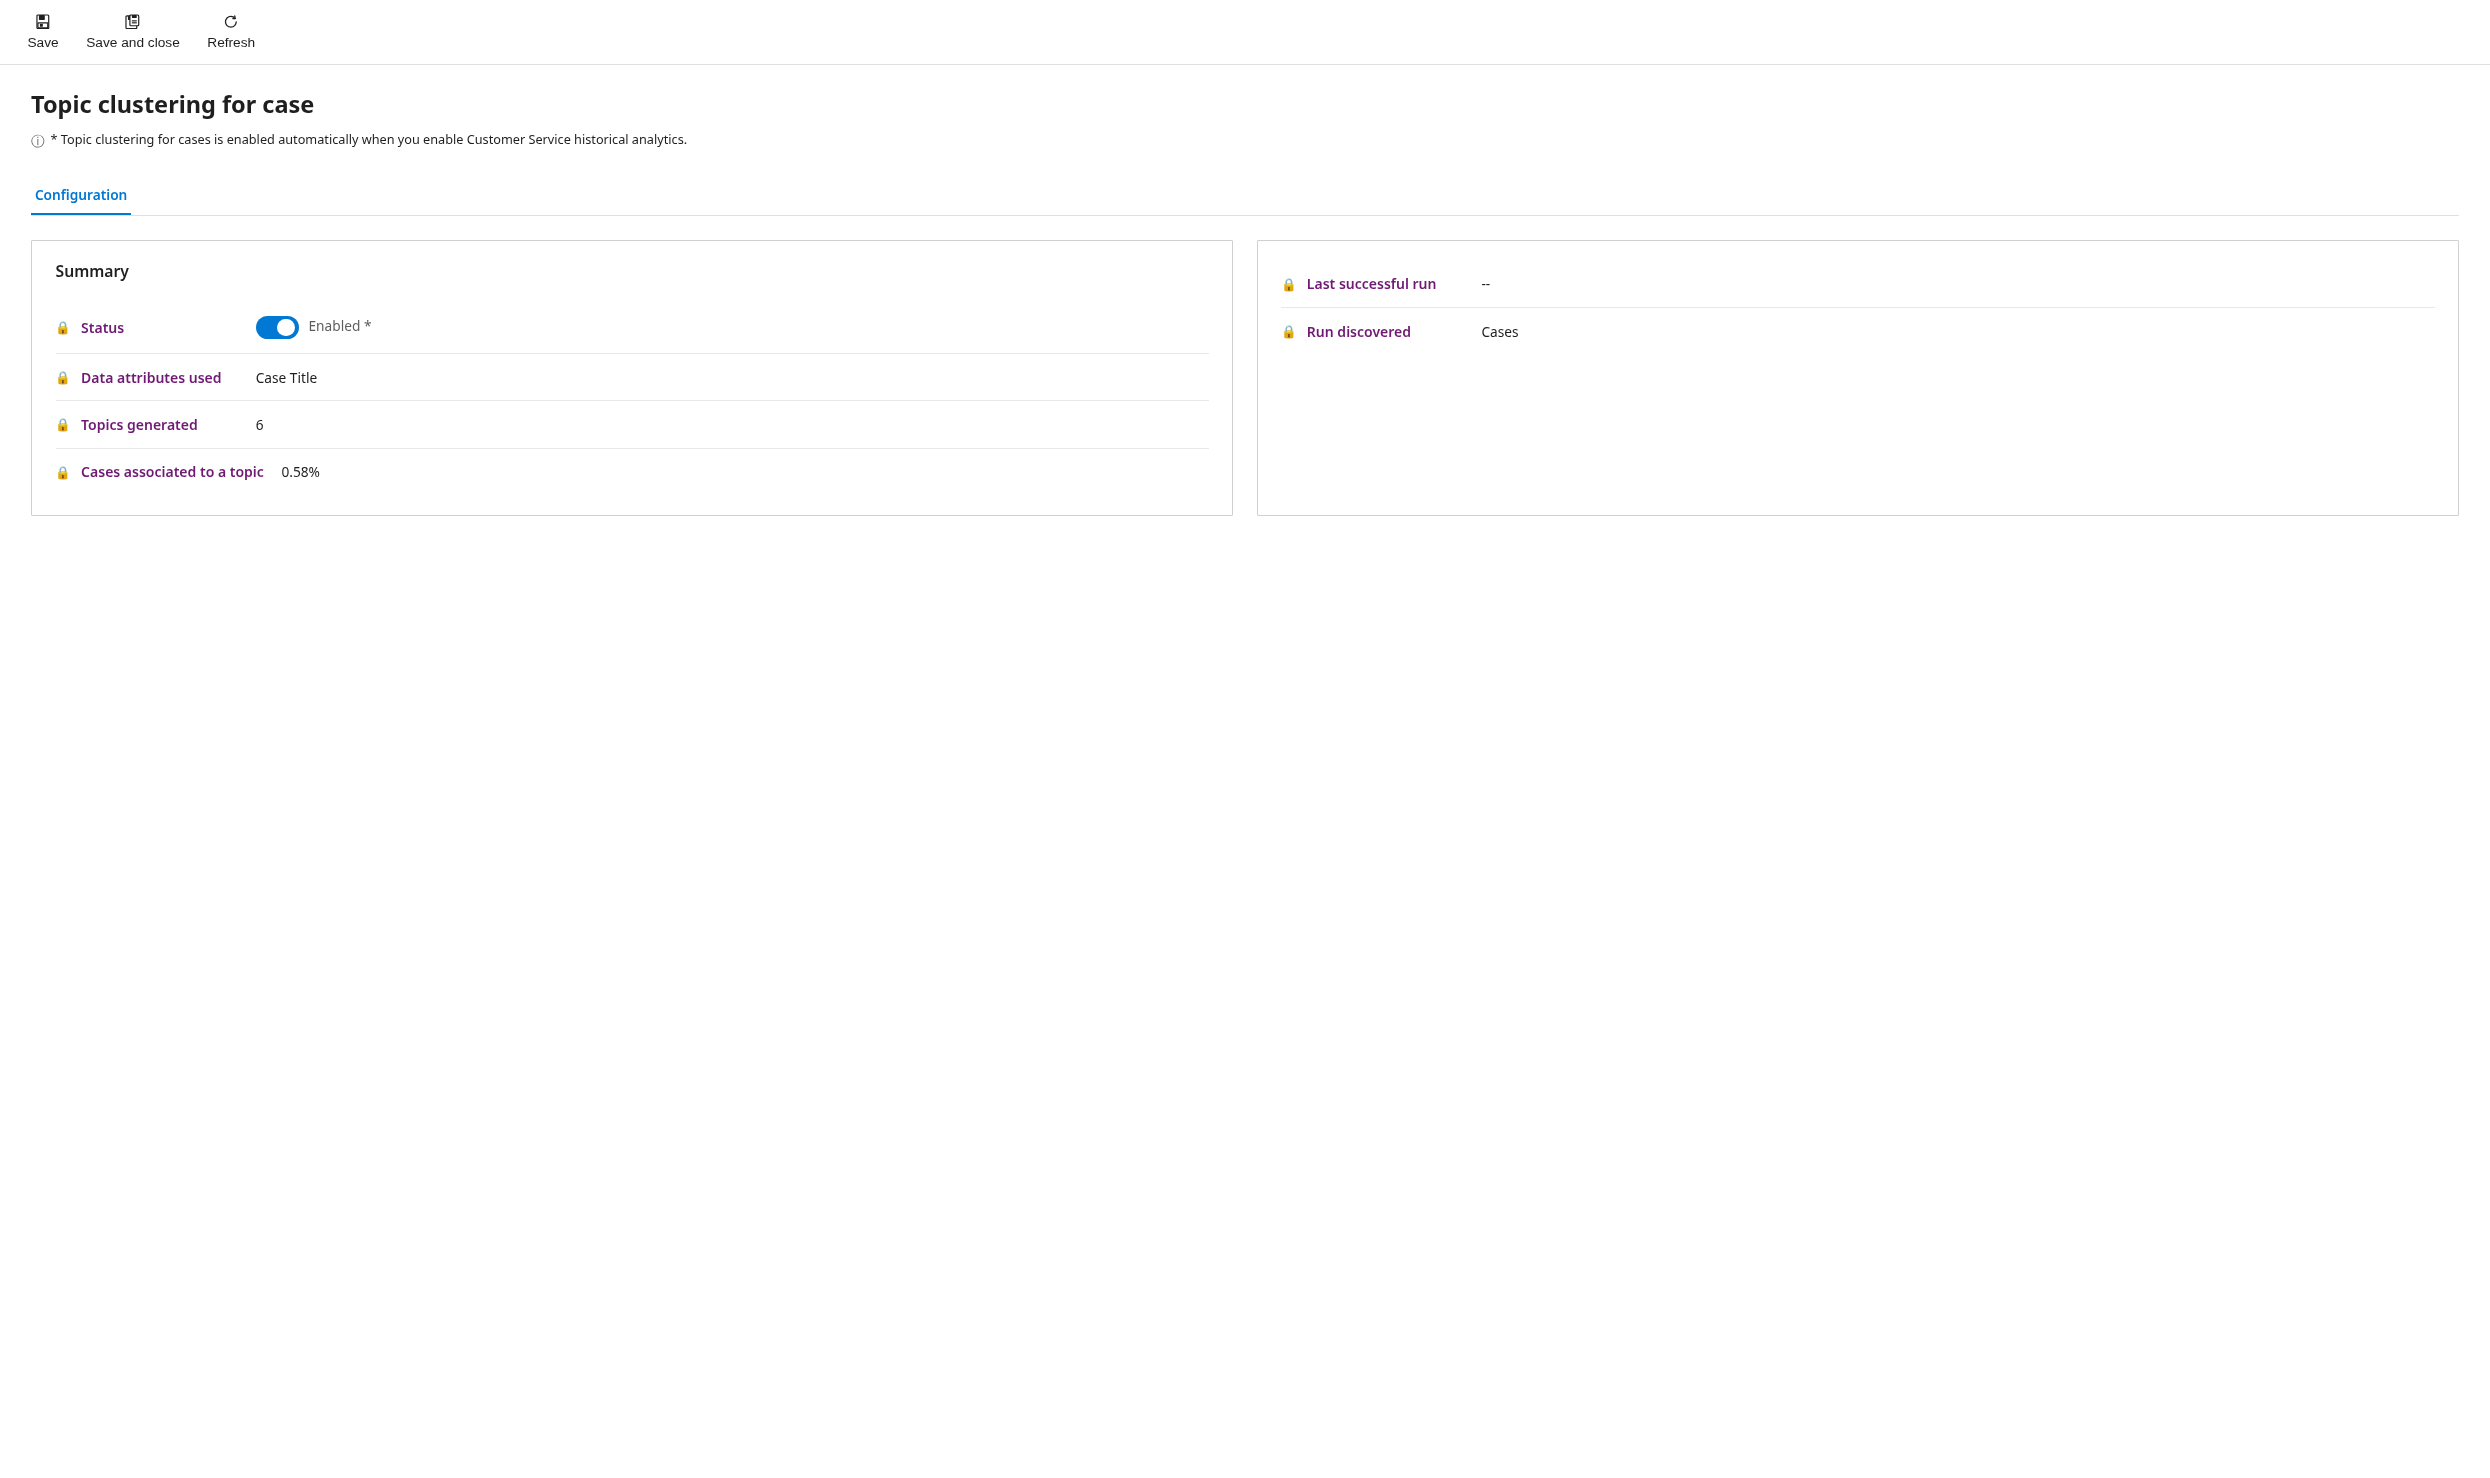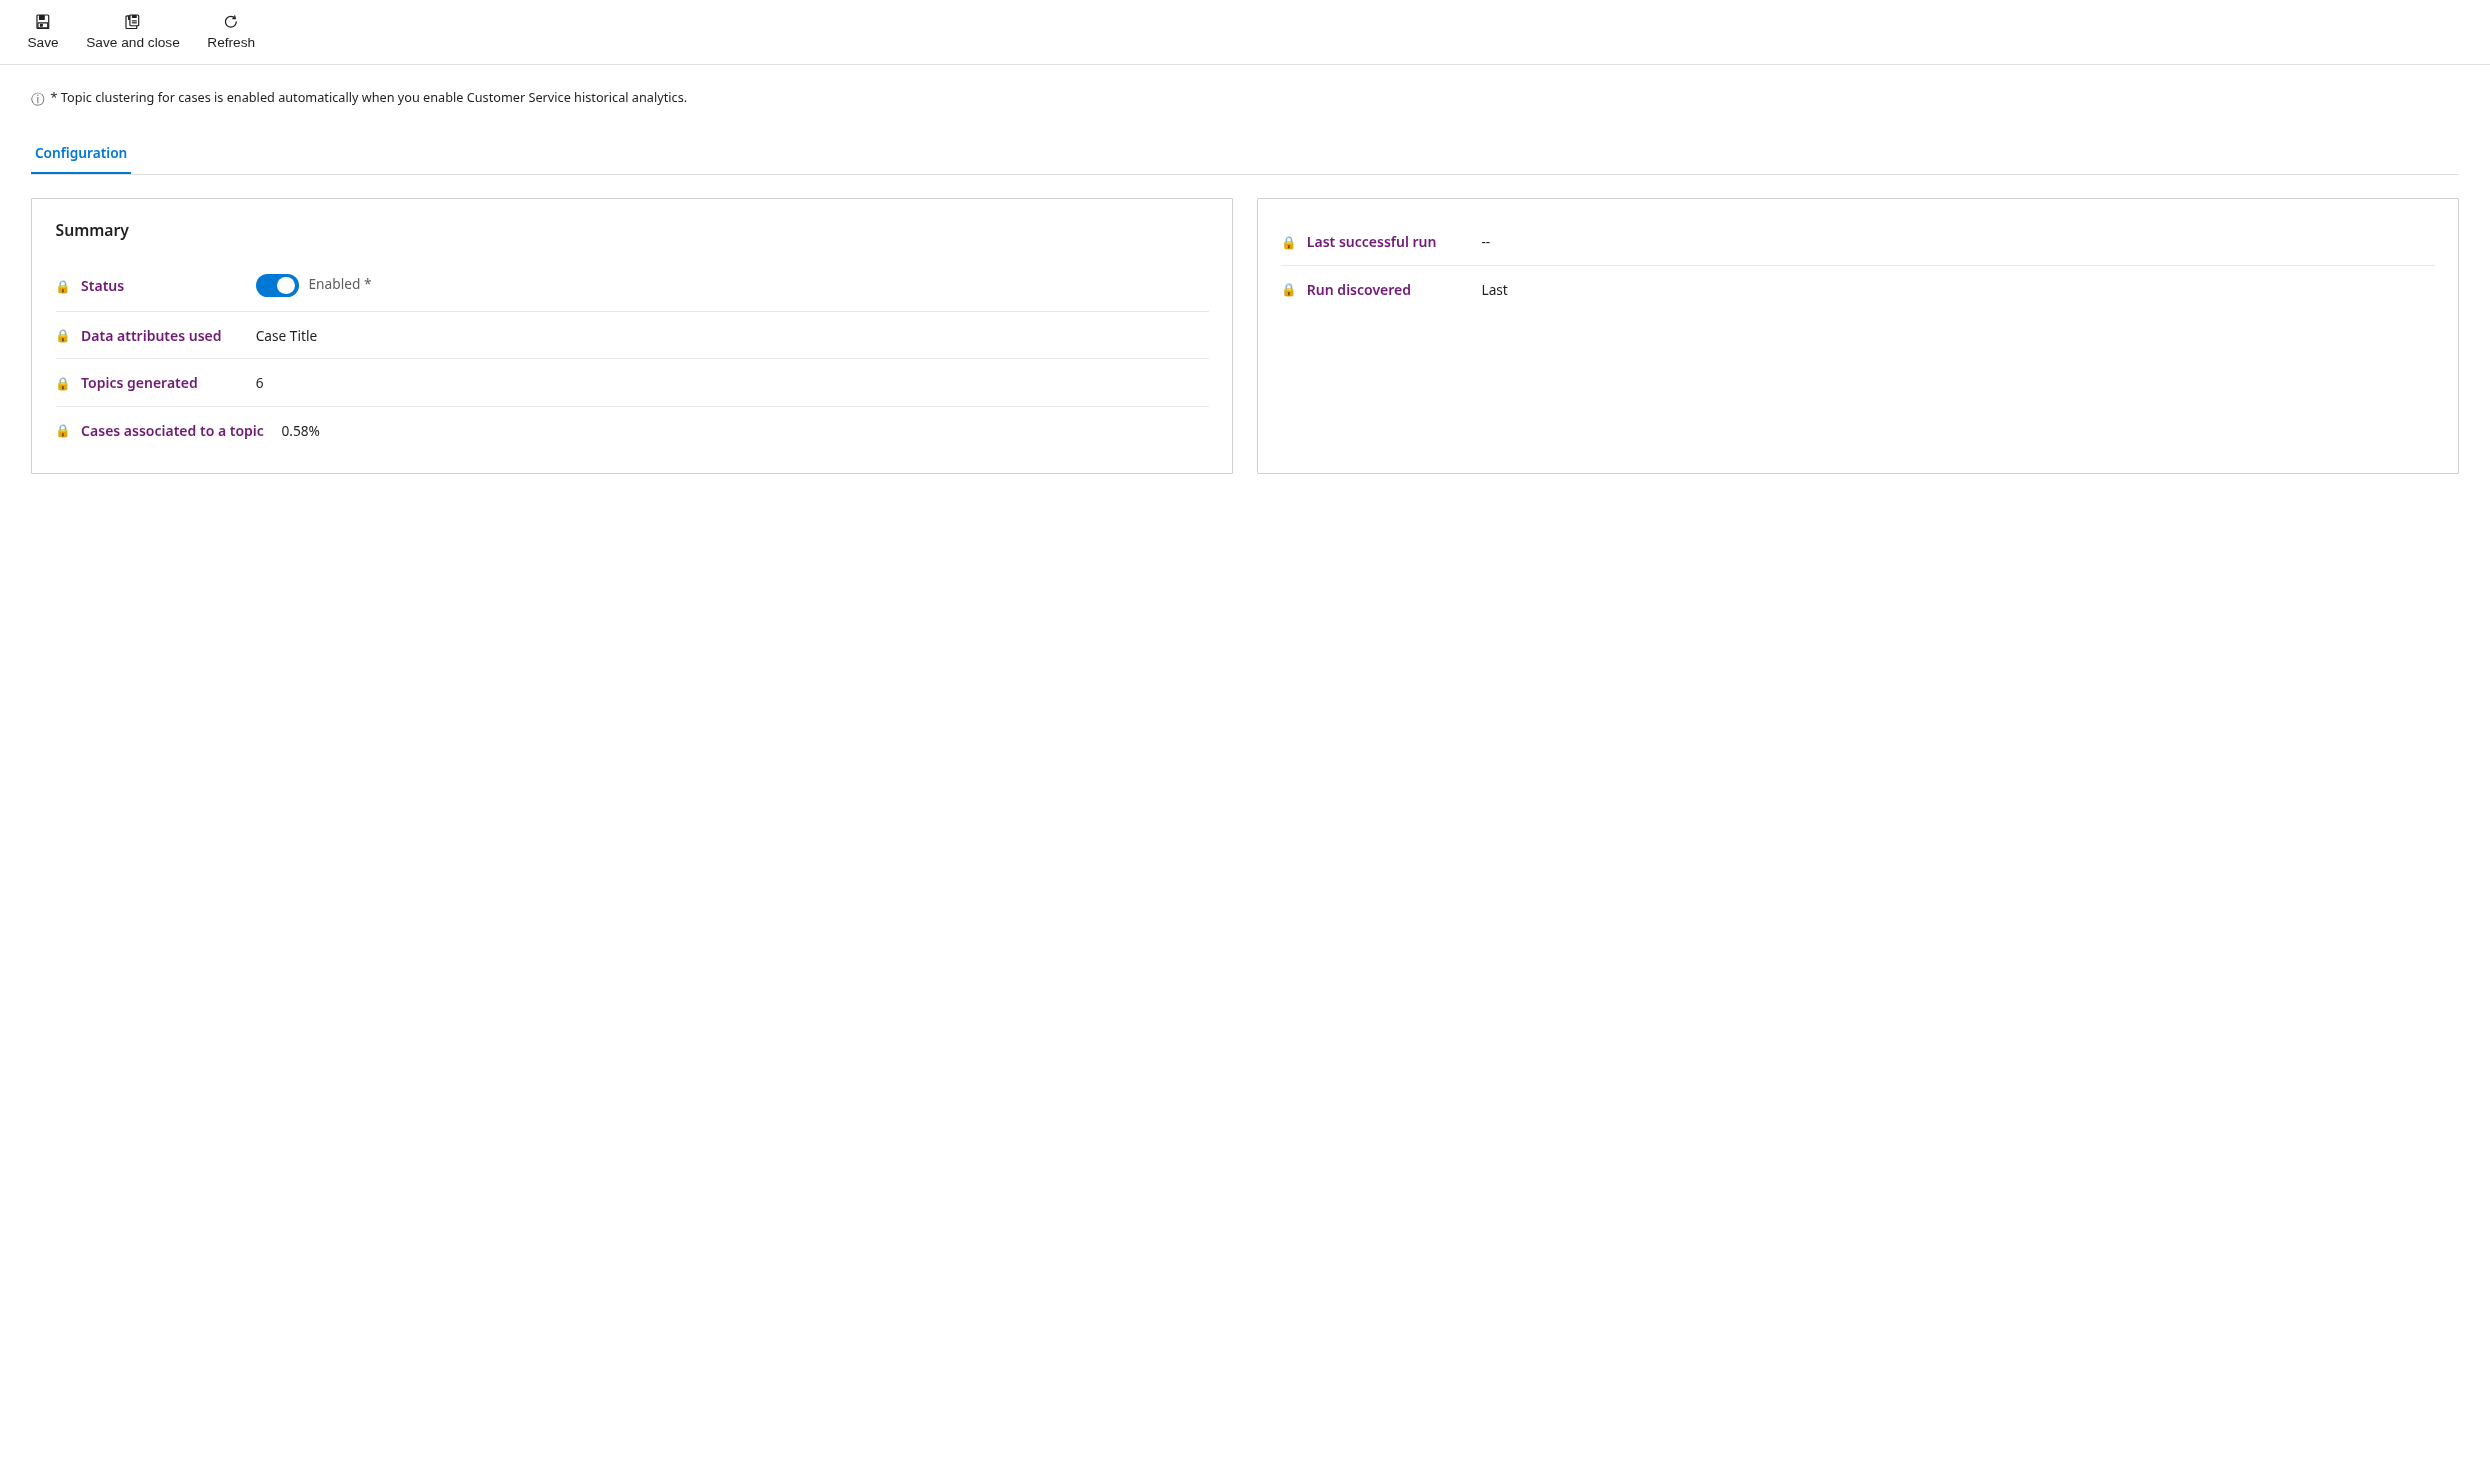--- a/index.html
+++ b/index.html
@@ -226,20 +226,21 @@
         <path d="M13.5 8A5.5 5.5 0 1 1 8 2.5c1.8 0 3.4.87 4.4 2.2" stroke="#1f1f1f" stroke-width="1.3" fill="none" stroke-linecap="round"></path>
         <polyline points="12,2 12.4,4.7 10,4.7" stroke="#1f1f1f" stroke-width="1.3" fill="none" stroke-linejoin="round" stroke-linecap="round"></polyline>
       </svg>
     </span>
     <span>Refresh</span>
   </button>
 </div>
 
 <div class="page-content">
 
+  <h1 class="page-title">Topic clustering for case</h1>
 
 
   <div class="page-notice">
     <span class="notice-icon">ⓘ</span>
     <span>* Topic clustering for cases is enabled automatically when you enable Customer Service historical analytics.</span>
   </div>
 
   <div class="tabs">
     <div class="tab active">
       <span>Configuration</span>
@@ -286,19 +287,19 @@
 
       <div class="field-row">
         <span class="lock-icon">🔒</span>
         <span class="field-label">Last successful run</span>
         <span class="field-value">--</span>
       </div>
 
       <div class="field-row">
         <span class="lock-icon">🔒</span>
         <span class="field-label">Run discovered</span>
-        <span class="field-value">Last</span>
+        <span class="field-value">Cases</span>
       </div>
     </div>
 
   </div>
 </div>
 
 
 </body></html>

